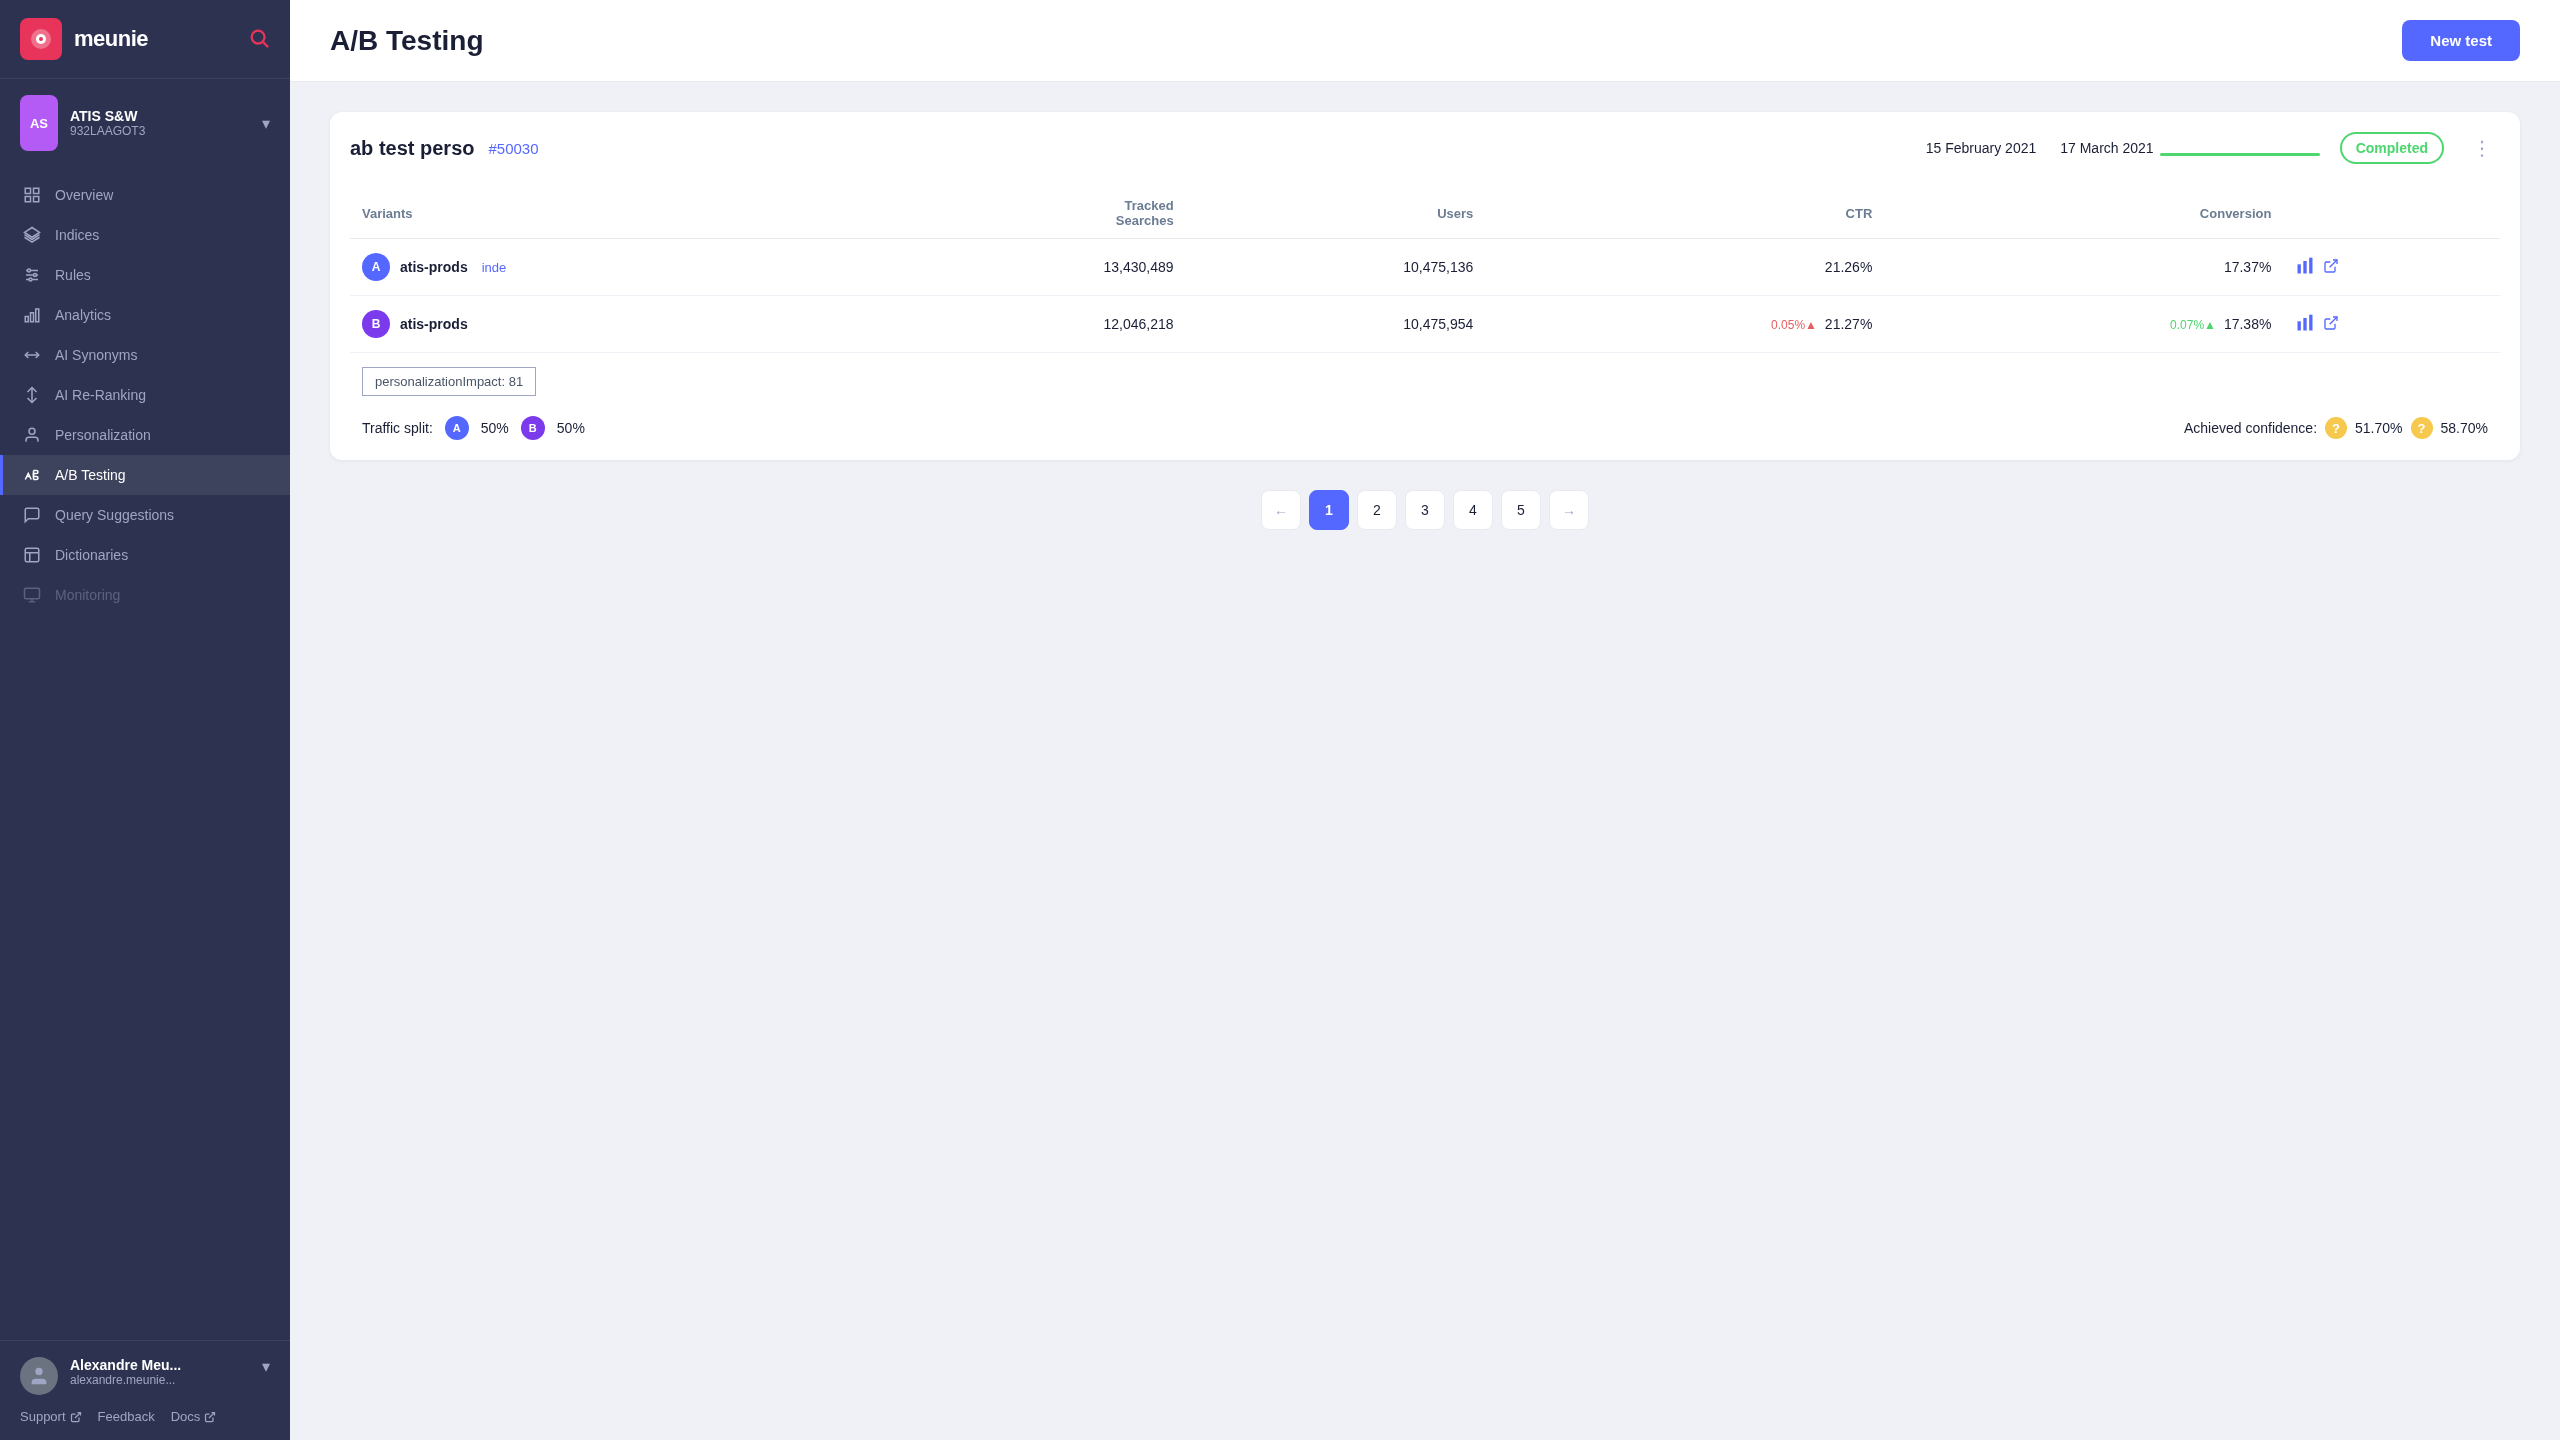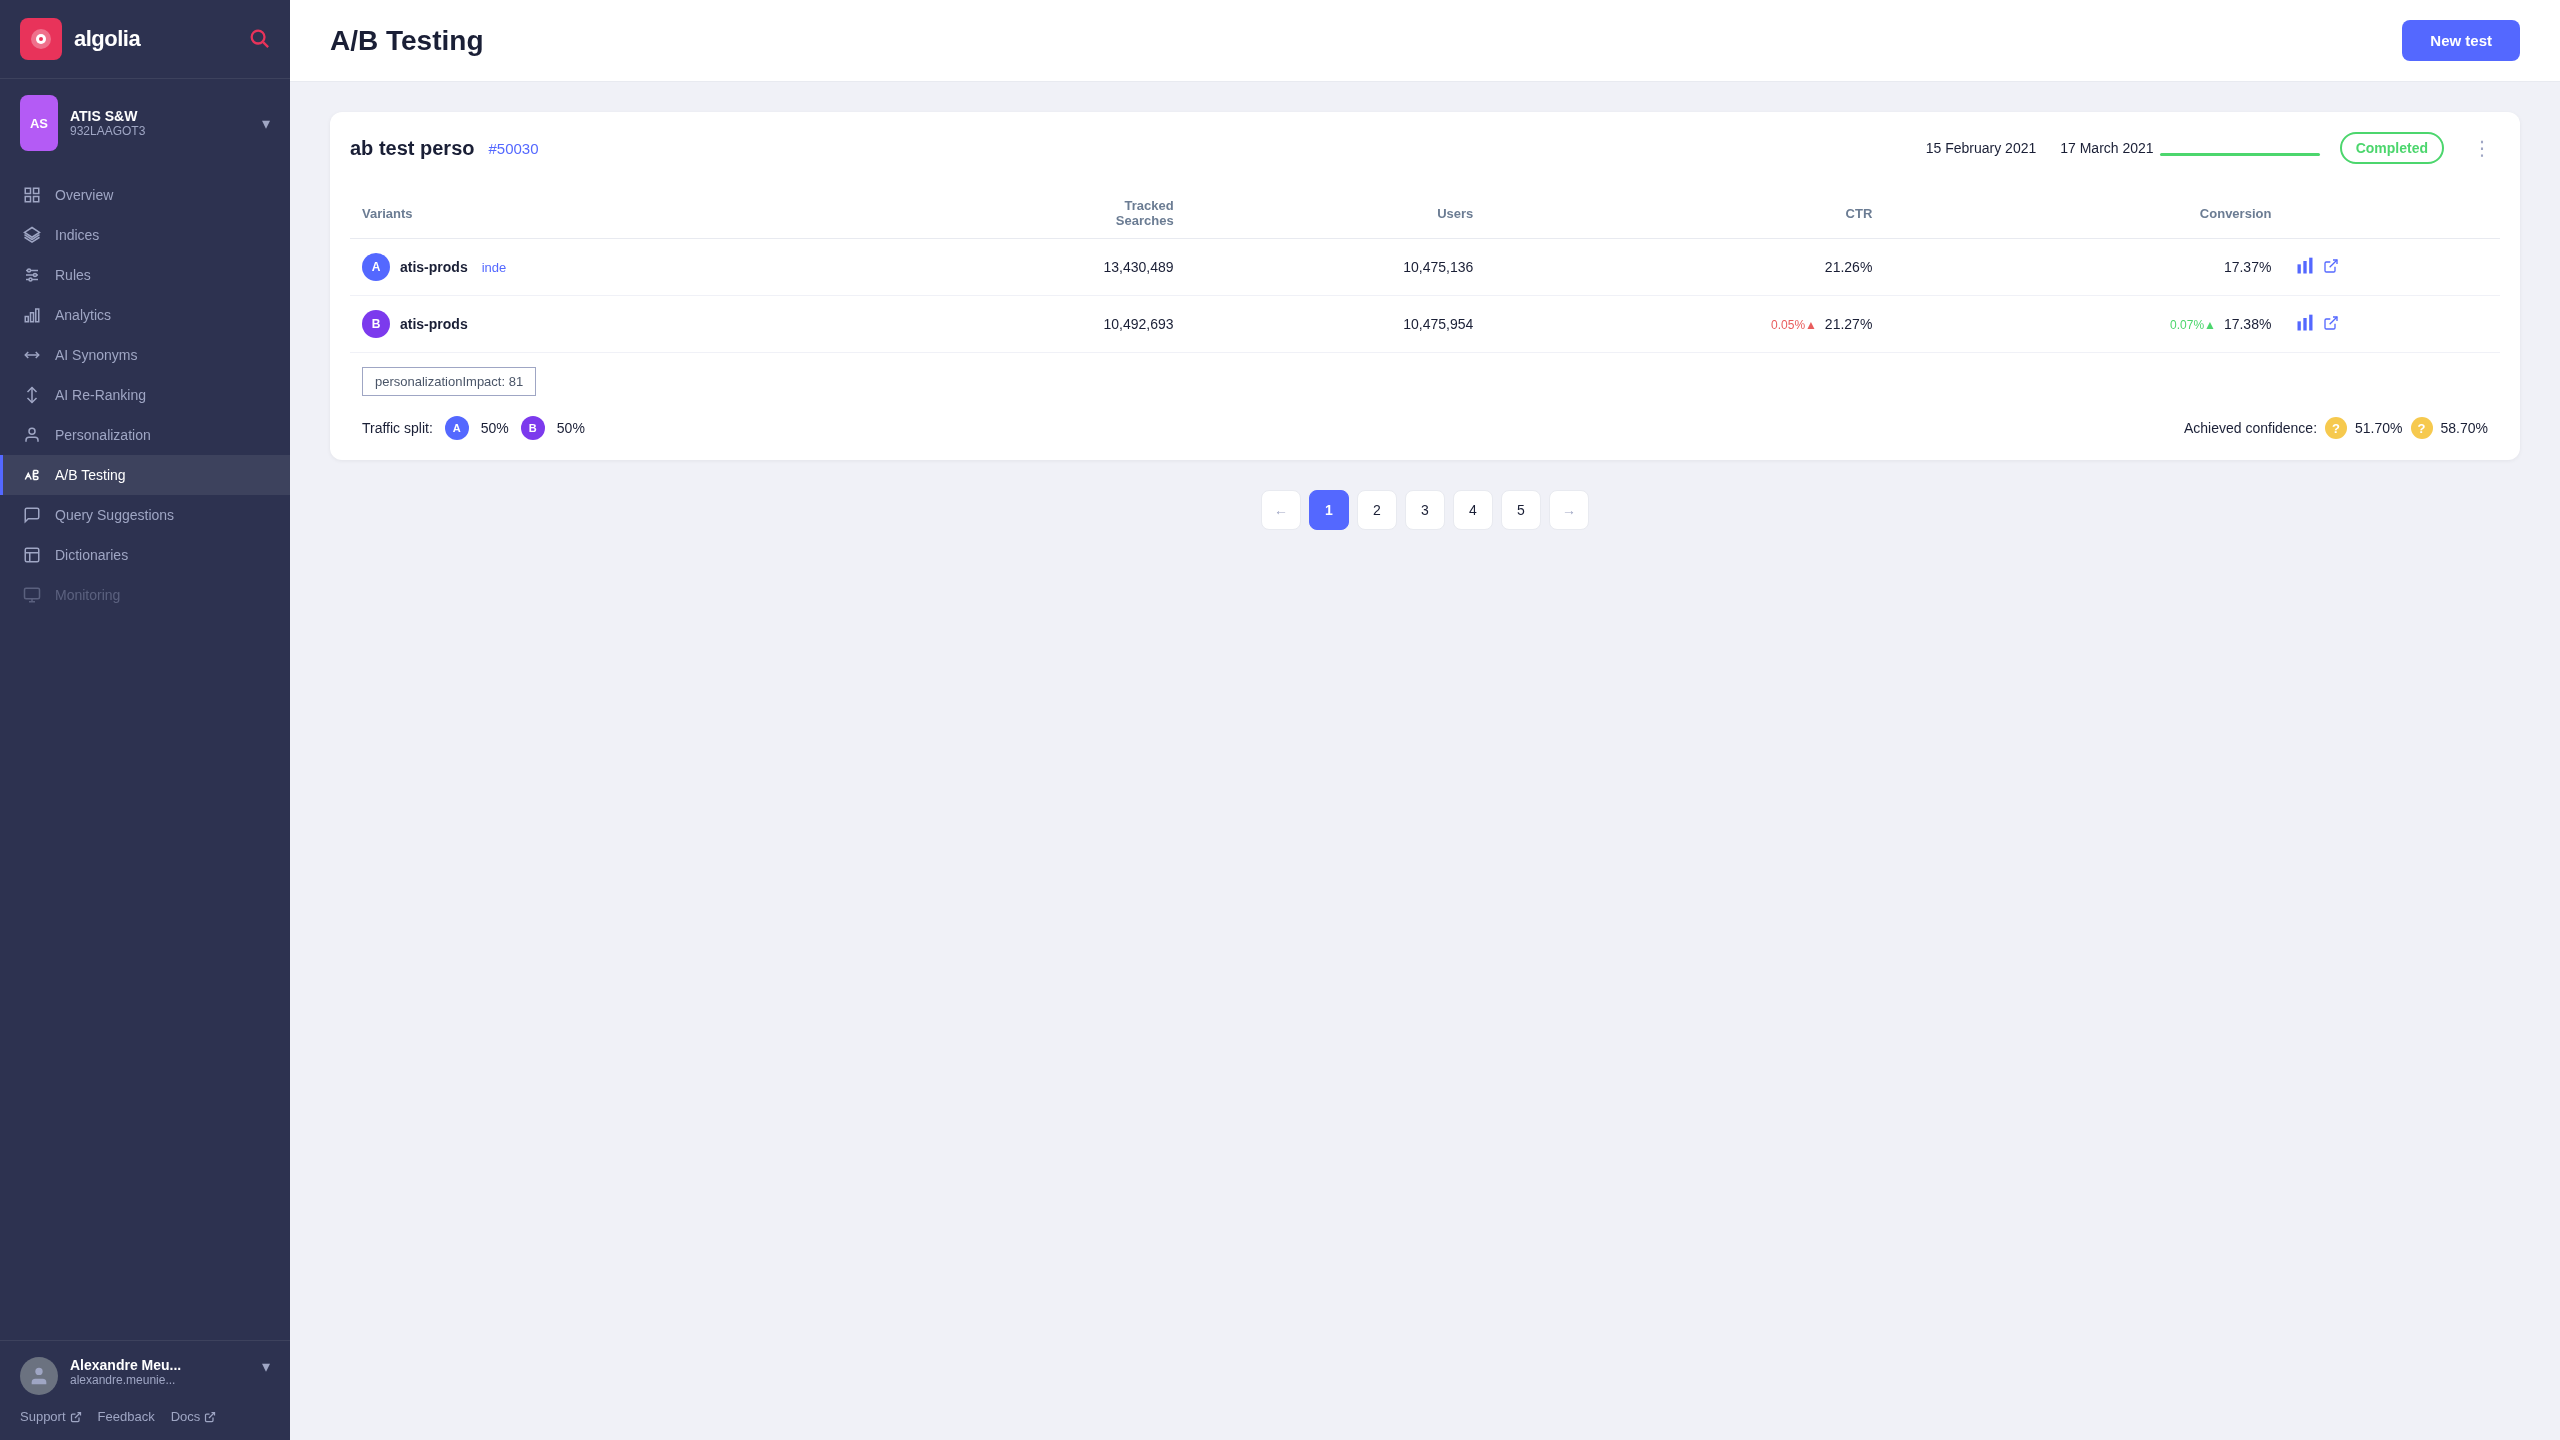--- a/index.html
+++ b/index.html
@@ -96,21 +96,21 @@
 
 <div class="sidebar">
   <div class="sidebar-header">
     <div class="sidebar-logo-icon">
       <svg viewBox="0 0 24 24" xmlns="http://www.w3.org/2000/svg">
         <circle cx="12" cy="12" r="10" fill="white" opacity="0.3"></circle>
         <circle cx="12" cy="12" r="5" fill="white"></circle>
         <circle cx="12" cy="12" r="2" fill="#e8335a"></circle>
       </svg>
     </div>
-    <span class="sidebar-logo-text">algolia</span>
+    <span class="sidebar-logo-text">meunie</span>
     <button class="sidebar-search-btn">
       <svg viewBox="0 0 24 24" fill="none" stroke="currentColor" stroke-width="2.5">
         <circle cx="11" cy="11" r="7"></circle>
         <line x1="16.5" y1="16.5" x2="22" y2="22"></line>
       </svg>
     </button>
   </div>
 
   <div class="account-section">
     <div class="account-avatar">AS</div>
@@ -328,21 +328,21 @@
               </div>
             </td>
           </tr>
           <tr>
             <td>
               <div class="variant-name-cell">
                 <div class="variant-badge b">B</div>
                 <span class="variant-index">atis-prods</span>
               </div>
             </td>
-            <td class="right num">10,492,693</td>
+            <td class="right num">12,046,218</td>
             <td class="right num">10,475,954</td>
             <td class="right num">
               <span style="color:#e85d5d; font-size:12px; margin-right:4px;">0.05%▲</span>
               <span>21.27%</span>
             </td>
             <td class="right num">
               <span style="color:#4cd66d; font-size:12px; margin-right:4px;">0.07%▲</span>
               <span>17.38%</span>
             </td>
             <td>

